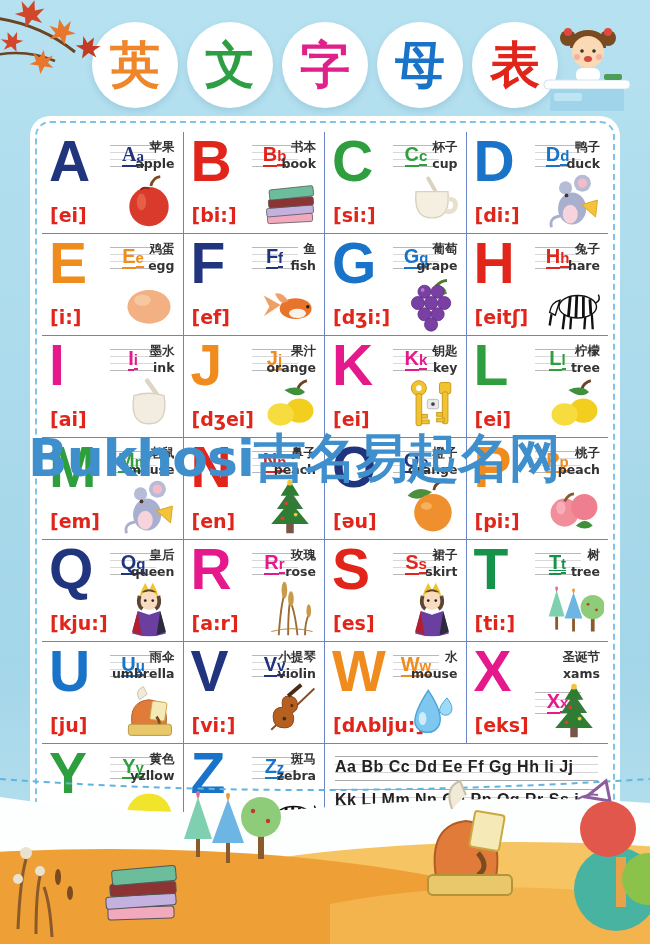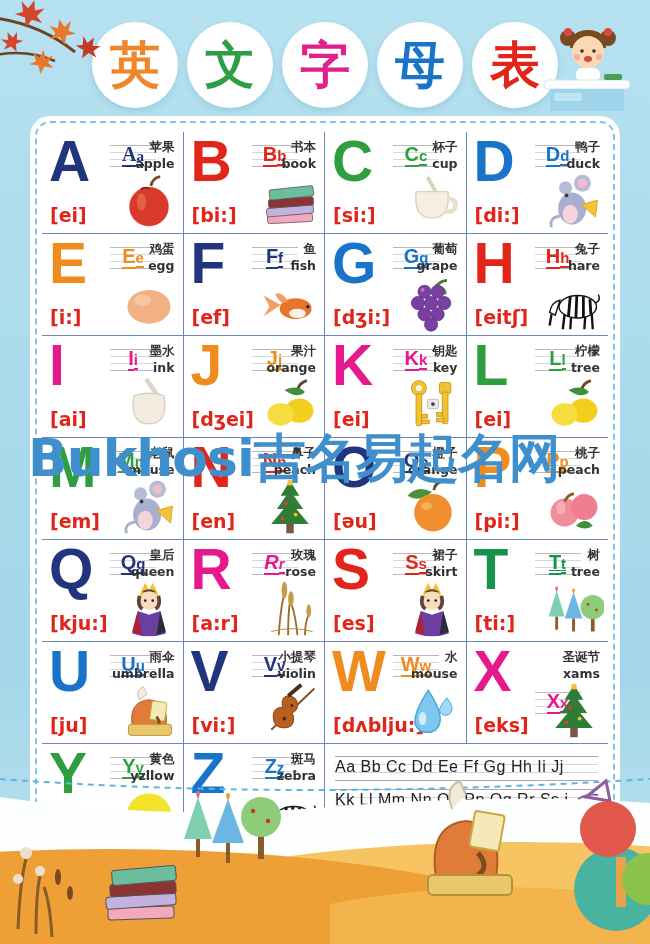--- a/index.html
+++ b/index.html
@@ -29,21 +29,21 @@
   .pair .cap{font-size:20px;font-weight:800;border-bottom:2px solid currentColor;}
   .pair .low{font-size:15px;font-weight:800;border-bottom:2px solid currentColor;}
   .words{position:absolute;top:7px;right:8px;text-align:right;font-size:12.5px;line-height:1.35;color:#333;font-weight:700;
     font-family:"DejaVu Sans","Liberation Sans",sans-serif;}
   .phon{position:absolute;bottom:7px;left:8px;font-size:19px;font-weight:800;color:#e1251b;
     font-family:"DejaVu Sans","Liberation Sans",sans-serif;}
   .icon{position:absolute;bottom:2px;right:4px;width:60px;height:60px;}
   .icon svg{width:100%;height:100%;}
   
   .sum{padding:10px 10px 0 10px;}
-  .sum-line{font-size:16px;font-weight:400;letter-spacing:.5px;height:28px;line-height:26px;white-space:nowrap;color:#222;margin-bottom:5px;
+  .sum-line{font-size:16px;font-weight:700;letter-spacing:.5px;height:28px;line-height:26px;white-space:nowrap;color:#222;margin-bottom:5px;
     background-image:linear-gradient(#a8a8a8,#a8a8a8),linear-gradient(#d4d4d4,#d4d4d4),linear-gradient(#d4d4d4,#d4d4d4),linear-gradient(#a8a8a8,#a8a8a8);
     background-size:100% 1px;background-position:0 2px,0 10px,0 18px,0 26px;background-repeat:no-repeat;}
   
   .watermark{position:absolute;left:28px;top:424px;width:640px;z-index:30;font-size:52px;font-weight:800;white-space:nowrap;
     letter-spacing:-1px;font-family:"DejaVu Sans","Liberation Sans",sans-serif;}
   
   .deco{position:absolute;z-index:20;pointer-events:none;}
   .maple{left:0;top:0;width:140px;height:100px;z-index:7;}
   .girl{right:8px;top:18px;width:112px;height:100px;z-index:7;}
   .scenery{left:0;bottom:0;width:650px;height:175px;z-index:25;}
@@ -399,21 +399,21 @@
             <path d="M22 18q-3 10 3 14M42 18q3 10-3 14" stroke="#5a4632" stroke-width="4" fill="none"></path>
             <circle cx="28" cy="23" r="1.4" fill="#222"></circle>
             <circle cx="36" cy="23" r="1.4" fill="#222"></circle>
             <path d="M20 34l12 4 12-4 6 24q-18 6-36 0z" fill="#6a3fa0"></path>
             <path d="M20 34l-6 22 10 4z" fill="#b02030"></path>
             <path d="M44 34l6 22-10 4z" fill="#2b2b3d"></path>
           </svg></div>
       </div>
       <div class="cell">
         <div class="big-letter" style="color: rgb(230, 25, 140);">R</div>
-        <div class="pair" style="color: rgb(230, 25, 140); font-style: italic;"><span class="cap">R</span><span class="low">r</span></div>
+        <div class="pair" style="color: rgb(230, 25, 140);"><span class="cap">R</span><span class="low">r</span></div>
         <div class="words">
           <div>玫瑰</div>
           <div>rose</div>
         </div>
         <div class="phon">[a:r]</div>
         <div class="icon"><svg viewBox="0 0 64 64">
             <g stroke="#9c6b2f" stroke-width="2" fill="none">
               <path d="M20 60q2-30 6-44"></path>
               <path d="M30 60q0-24 2-36"></path>
               <path d="M40 60q-2-20-6-32"></path>

